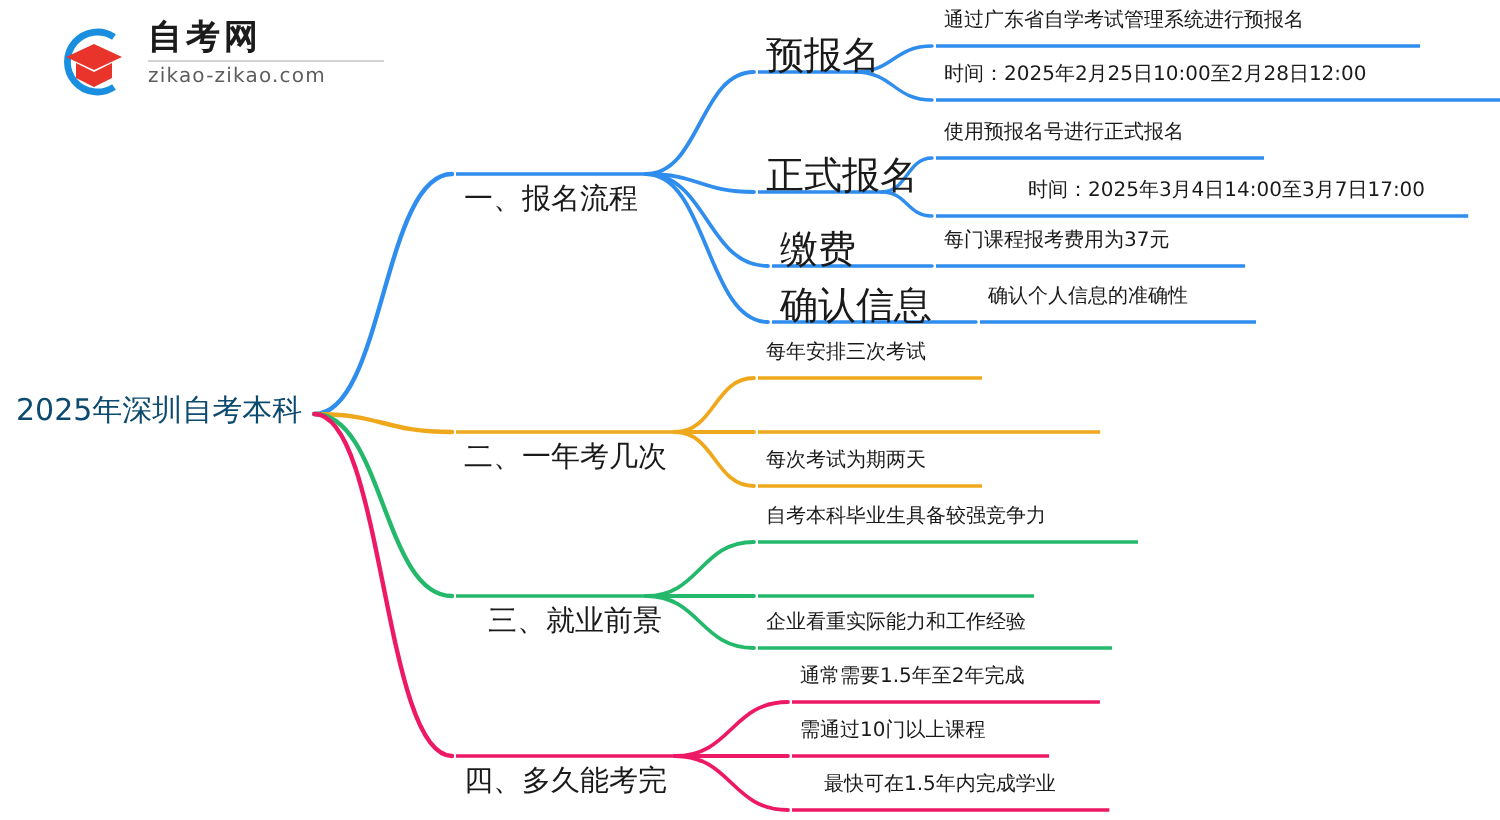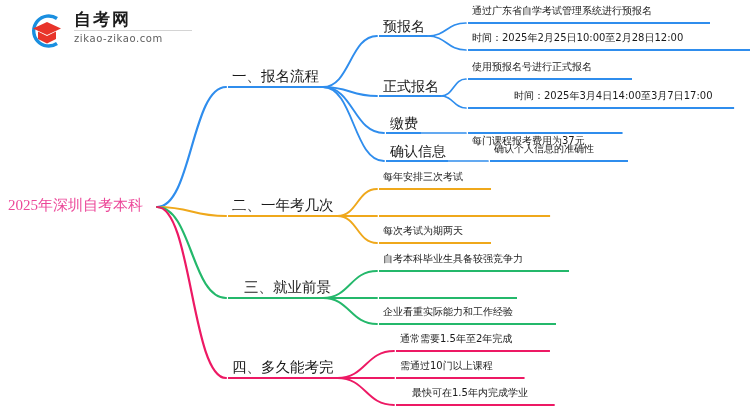--- a/index.html
+++ b/index.html
@@ -61,29 +61,29 @@
 
   
   .node {
     position: absolute;
     white-space: nowrap;
     color: #1a1a1a;
     line-height: 1;
   }
   .node-root {
     font-size: 15px;
-    color: #ec4899;
-    font-family: Liberation Serif, serif;
+    color: #0c4a6e;
   }
   .node-branch {
     font-size: 14.5px;
     color: #1a1a1a;
+    margin-top: 24px;
   }
   .node-sub {
-    font-size: 14px;
+    font-size: 19px;
     color: #1a1a1a;
   }
   .node-leaf {
     font-size: 10px;
     color: #1a1a1a;
   }
 </style>
 </head>
 <body>
 
@@ -152,21 +152,21 @@
 
 <div class="node node-root" style="left: 8px; top: 197.7px;">2025年深圳自考本科</div>
     <div class="node node-branch" style="left: 232px; top: 69.01px;">一、报名流程</div>
     <div class="node node-sub" style="left: 383px; top: 18.63px;">预报名</div>
     <div class="node node-leaf" style="left: 472px; top: 5.94px;">通过广东省自学考试管理系统进行预报名</div>
     <div class="node node-leaf" style="left: 472px; top: 32.94px;">时间：2025年2月25日10:00至2月28日12:00</div>
     <div class="node node-sub" style="left: 383px; top: 78.63px;">正式报名</div>
     <div class="node node-leaf" style="left: 472px; top: 61.94px;">使用预报名号进行正式报名</div>
     <div class="node node-leaf" style="left: 472px; top: 90.94px; padding-left: 42px;">时间：2025年3月4日14:00至3月7日17:00</div>
     <div class="node node-sub" style="left: 390px; top: 115.63px;">缴费</div>
-    <div class="node node-leaf" style="left: 472px; top: 115.94px; margin-top: 20px;">每门课程报考费用为37元</div>
+    <div class="node node-leaf" style="left: 472px; top: 115.94px;">每门课程报考费用为37元</div>
     <div class="node node-sub" style="left: 390px; top: 143.63px;">确认信息</div>
     <div class="node node-leaf" style="left: 494px; top: 143.94px;">确认个人信息的准确性</div>
     <div class="node node-branch" style="left: 232px; top: 198.01px;">二、一年考几次</div>
     <div class="node node-leaf" style="left: 383px; top: 171.94px;">每年安排三次考试</div>
     <div class="node node-leaf" style="left: 383px; top: 225.94px; text-align: right;">每次考试为期两天</div>
     <div class="node node-branch" style="left: 244px; top: 280.01px;">三、就业前景</div>
     <div class="node node-leaf" style="left: 383px; top: 253.94px;">自考本科毕业生具备较强竞争力</div>
     <div class="node node-leaf" style="left: 383px; top: 306.94px;">企业看重实际能力和工作经验</div>
     <div class="node node-branch" style="left: 232px; top: 360.01px;">四、多久能考完</div>
     <div class="node node-leaf" style="left: 400px; top: 333.94px;">通常需要1.5年至2年完成</div>

